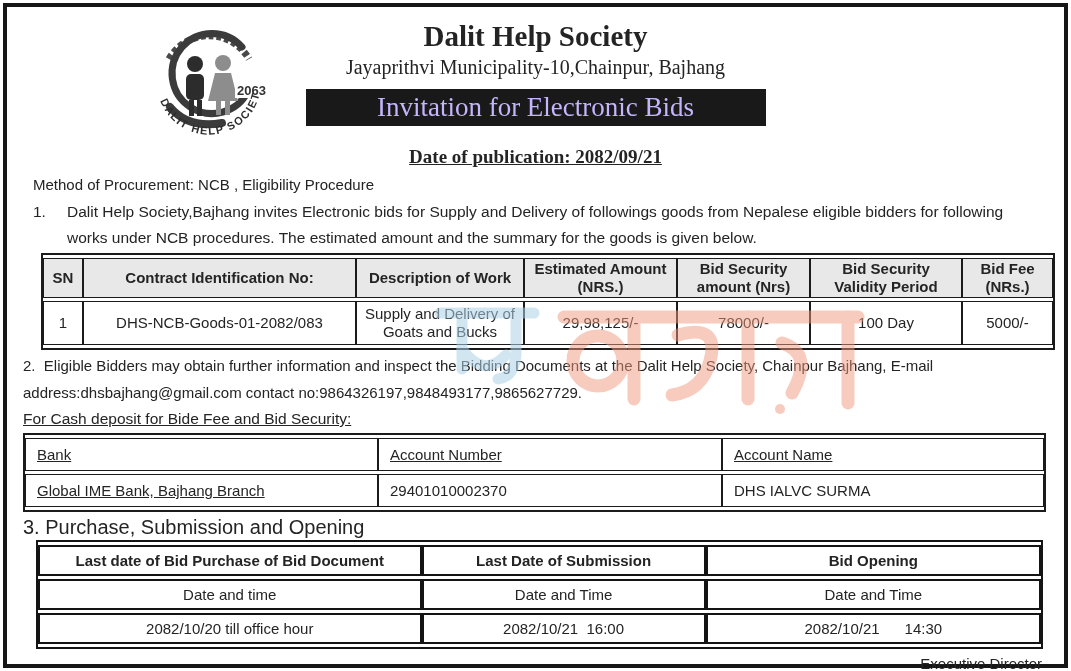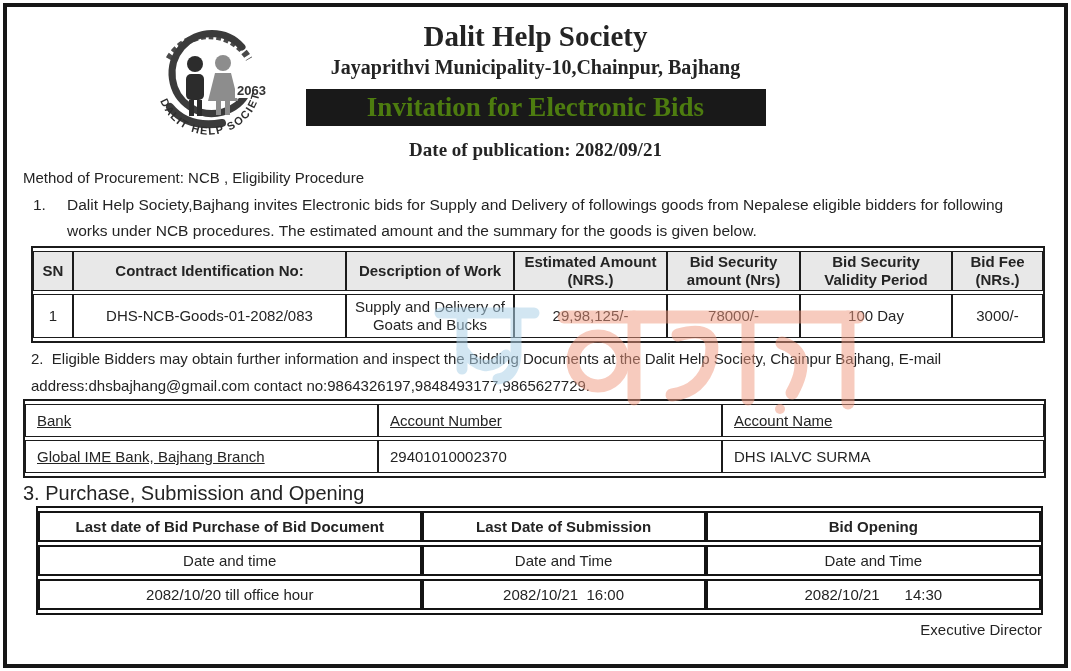--- a/index.html
+++ b/index.html
@@ -6,42 +6,42 @@
   body { width:1071px; height:671px; position:relative; overflow:hidden;
          font-family:"Liberation Sans", sans-serif; color:#242424; }
   .doc { position:absolute; left:3px; top:3px; right:3px; bottom:3px;
          border:4px solid #161616; background:#ffffff; }
   .content { position:relative; padding:6px 14px 0 14px; z-index:1; }
 
   
   .hdr { text-align:center; font-family:"Liberation Serif", serif; }
   .org-name { font-size:29px; font-weight:700; line-height:34px; padding-top:6px; }
   .province { font-size:20px; line-height:28px; }
-  .address  { font-size:20px; font-weight:700; line-height:29px; }
+  .address  { font-size:20px; font-weight:400; line-height:29px; }
   .banner { display:block; margin:7px auto 0 auto; width:460px; background:#191919;
-            color:#4d7c0f; font-size:27px; font-weight:700; line-height:37px; }
-  .pubdate { font-size:19px; font-weight:700; 
-             line-height:27px; margin-top:10px; }
-
-  
-  .method { font-size:15px; line-height:21px; margin:4px 0 0 2px; }
+            color:#c4b5fd; font-size:27px; font-weight:400; line-height:37px; }
+  .pubdate { font-size:19px; font-weight:700; text-decoration:underline;
+             line-height:27px; margin-top:17px; }
+
+  
+  .method { font-size:15px; line-height:21px; margin:4px 0 0 12px; }
   .clause1 { display:flex; margin:4px 0 0 12px; font-size:15.5px; line-height:26px; }
   .clause1 .num { width:34px; flex:0 0 34px; }
   .clause1 .txt { flex:1; padding-right:4px; }
 
   
   table { border-collapse:separate; border-spacing:0 3px; table-layout:fixed; }
-  .bid-table { width:840px; border:2px solid #1b1b1b; margin:2px 0 0 10px; }
+  .bid-table { width:840px; border:2px solid #1b1b1b; margin:2px 0 0 20px; }
   .bid-table th, .bid-table td { border:1px solid #1b1b1b; text-align:center;
       padding:1px 4px; overflow:hidden; }
   .bid-table th { background:#e8e8e8; font-weight:700; font-size:15px;
       height:36px; line-height:1.18; }
   .bid-table td { font-size:15px; height:40px; line-height:1.2; }
 
-  .para2 { font-size:15px; line-height:27px; margin:2px 0 0 10px; white-space:pre-wrap; }
+  .para2 { font-size:15px; line-height:27px; margin:2px 0 0 2px; white-space:pre-wrap; }
   .cash-heading { font-size:15.5px; line-height:24px; margin:1px 0 2px 2px;
       text-decoration:underline; }
 
   
   .bank-table { width:1023px; border:2px solid #1b1b1b; margin:0 0 4px 2px; }
   .bank-table td { border:1px solid #1b1b1b; text-align:left; padding:3px 11px;
       font-size:15px; height:25px; }
   .u { text-decoration:underline; }
 
   .section3 { font-size:20px; line-height:23px; margin:1px 0 1px 2px; }
@@ -153,27 +153,28 @@
         <th>Bid Security Validity Period</th>
         <th>Bid Fee (NRs.)</th>
       </tr>
       <tr>
         <td>1</td>
         <td>DHS-NCB-Goods-01-2082/083</td>
         <td>Supply and Delivery of Goats and Bucks</td>
         <td>29,98,125/-</td>
         <td>78000/-</td>
         <td>100 Day</td>
-        <td>3000/-</td>
+        <td>5000/-</td>
       </tr>
     </tbody>
       </table>
 
     <div class="para2">2.  Eligible Bidders may obtain further information and inspect the Bidding Documents at the Dalit Help Society, Chainpur Bajhang, E-mail address:dhsbajhang@gmail.com contact no:9864326197,9848493177,9865627729.</div>
 
+    <div class="cash-heading">For Cash deposit for Bide Fee and Bid Security:</div>
 
     <table class="bank-table">
       <colgroup>
           <col style="width:353px">
           <col style="width:344px">
           <col style="width:322px">
         </colgroup>
       <tbody>
           <tr>
         <td class="u">Bank</td>

